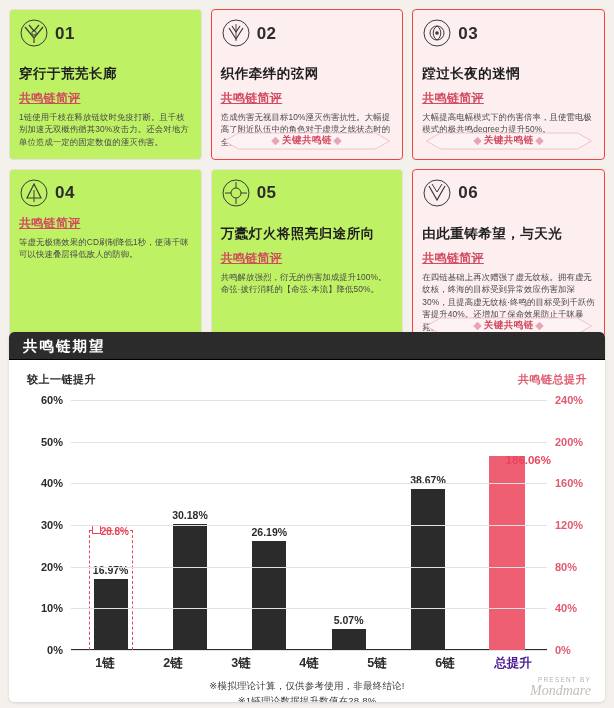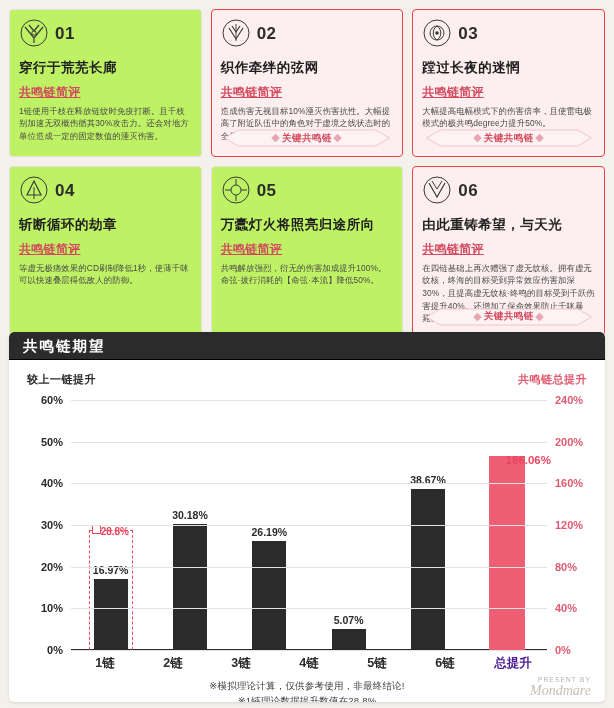--- a/index.html
+++ b/index.html
@@ -36,21 +36,21 @@
     width:30px;height:30px;flex:0 0 30px;
     position:relative;
   }
   .emblem svg{display:block;}
   .num{
     font-size:17px;font-weight:bold;color:#2c2c2c;
     letter-spacing:0.5px;line-height:1;
   }
   .card-title{
     font-size:13.5px;font-weight:bold;color:#1f1f1f;
-    margin-top:12px;line-height:1.25;
+    margin-top:18px;line-height:1.25;
     letter-spacing:0.5px;
   }
   .sub-red{
     font-size:12px;color:#d24a5e;font-weight:bold;
     margin-top:7px;letter-spacing:0.3px;text-decoration:underline;
   }
   .card-desc{
     font-size:8.4px;color:#4a4a4a;line-height:1.5;
     margin-top:4px;letter-spacing:0.1px;
   }
@@ -265,21 +265,20 @@
     <div class="card-head">
       <span class="emblem">
         <svg width="30" height="30" viewBox="0 0 30 30">
           <circle cx="15" cy="15" r="13" fill="none" stroke="#3a3a3a" stroke-width="1"></circle>
           <path d="M15 6 L22 20 L8 20 Z" fill="none" stroke="#3a3a3a" stroke-width="1.2"></path>
           <path d="M15 12 L15 24" stroke="#3a3a3a" stroke-width="1"></path>
         </svg>
       </span>
       <span class="num">04</span>
     </div>
-    <div class="card-title">斩断循环的劫章</div>
     <div class="sub-red">共鸣链简评</div>
     <div class="card-desc">等虚无极痛效果的CD刷制降低1秒，使薄千咪可以快速叠层得低敌人的防御。</div>
   </div>
 
   <div class="card plain">
     <div class="card-head">
       <span class="emblem">
         <svg width="30" height="30" viewBox="0 0 30 30">
           <circle cx="15" cy="15" r="13" fill="none" stroke="#3a3a3a" stroke-width="1"></circle>
           <circle cx="15" cy="15" r="5" fill="none" stroke="#3a3a3a" stroke-width="1"></circle>

